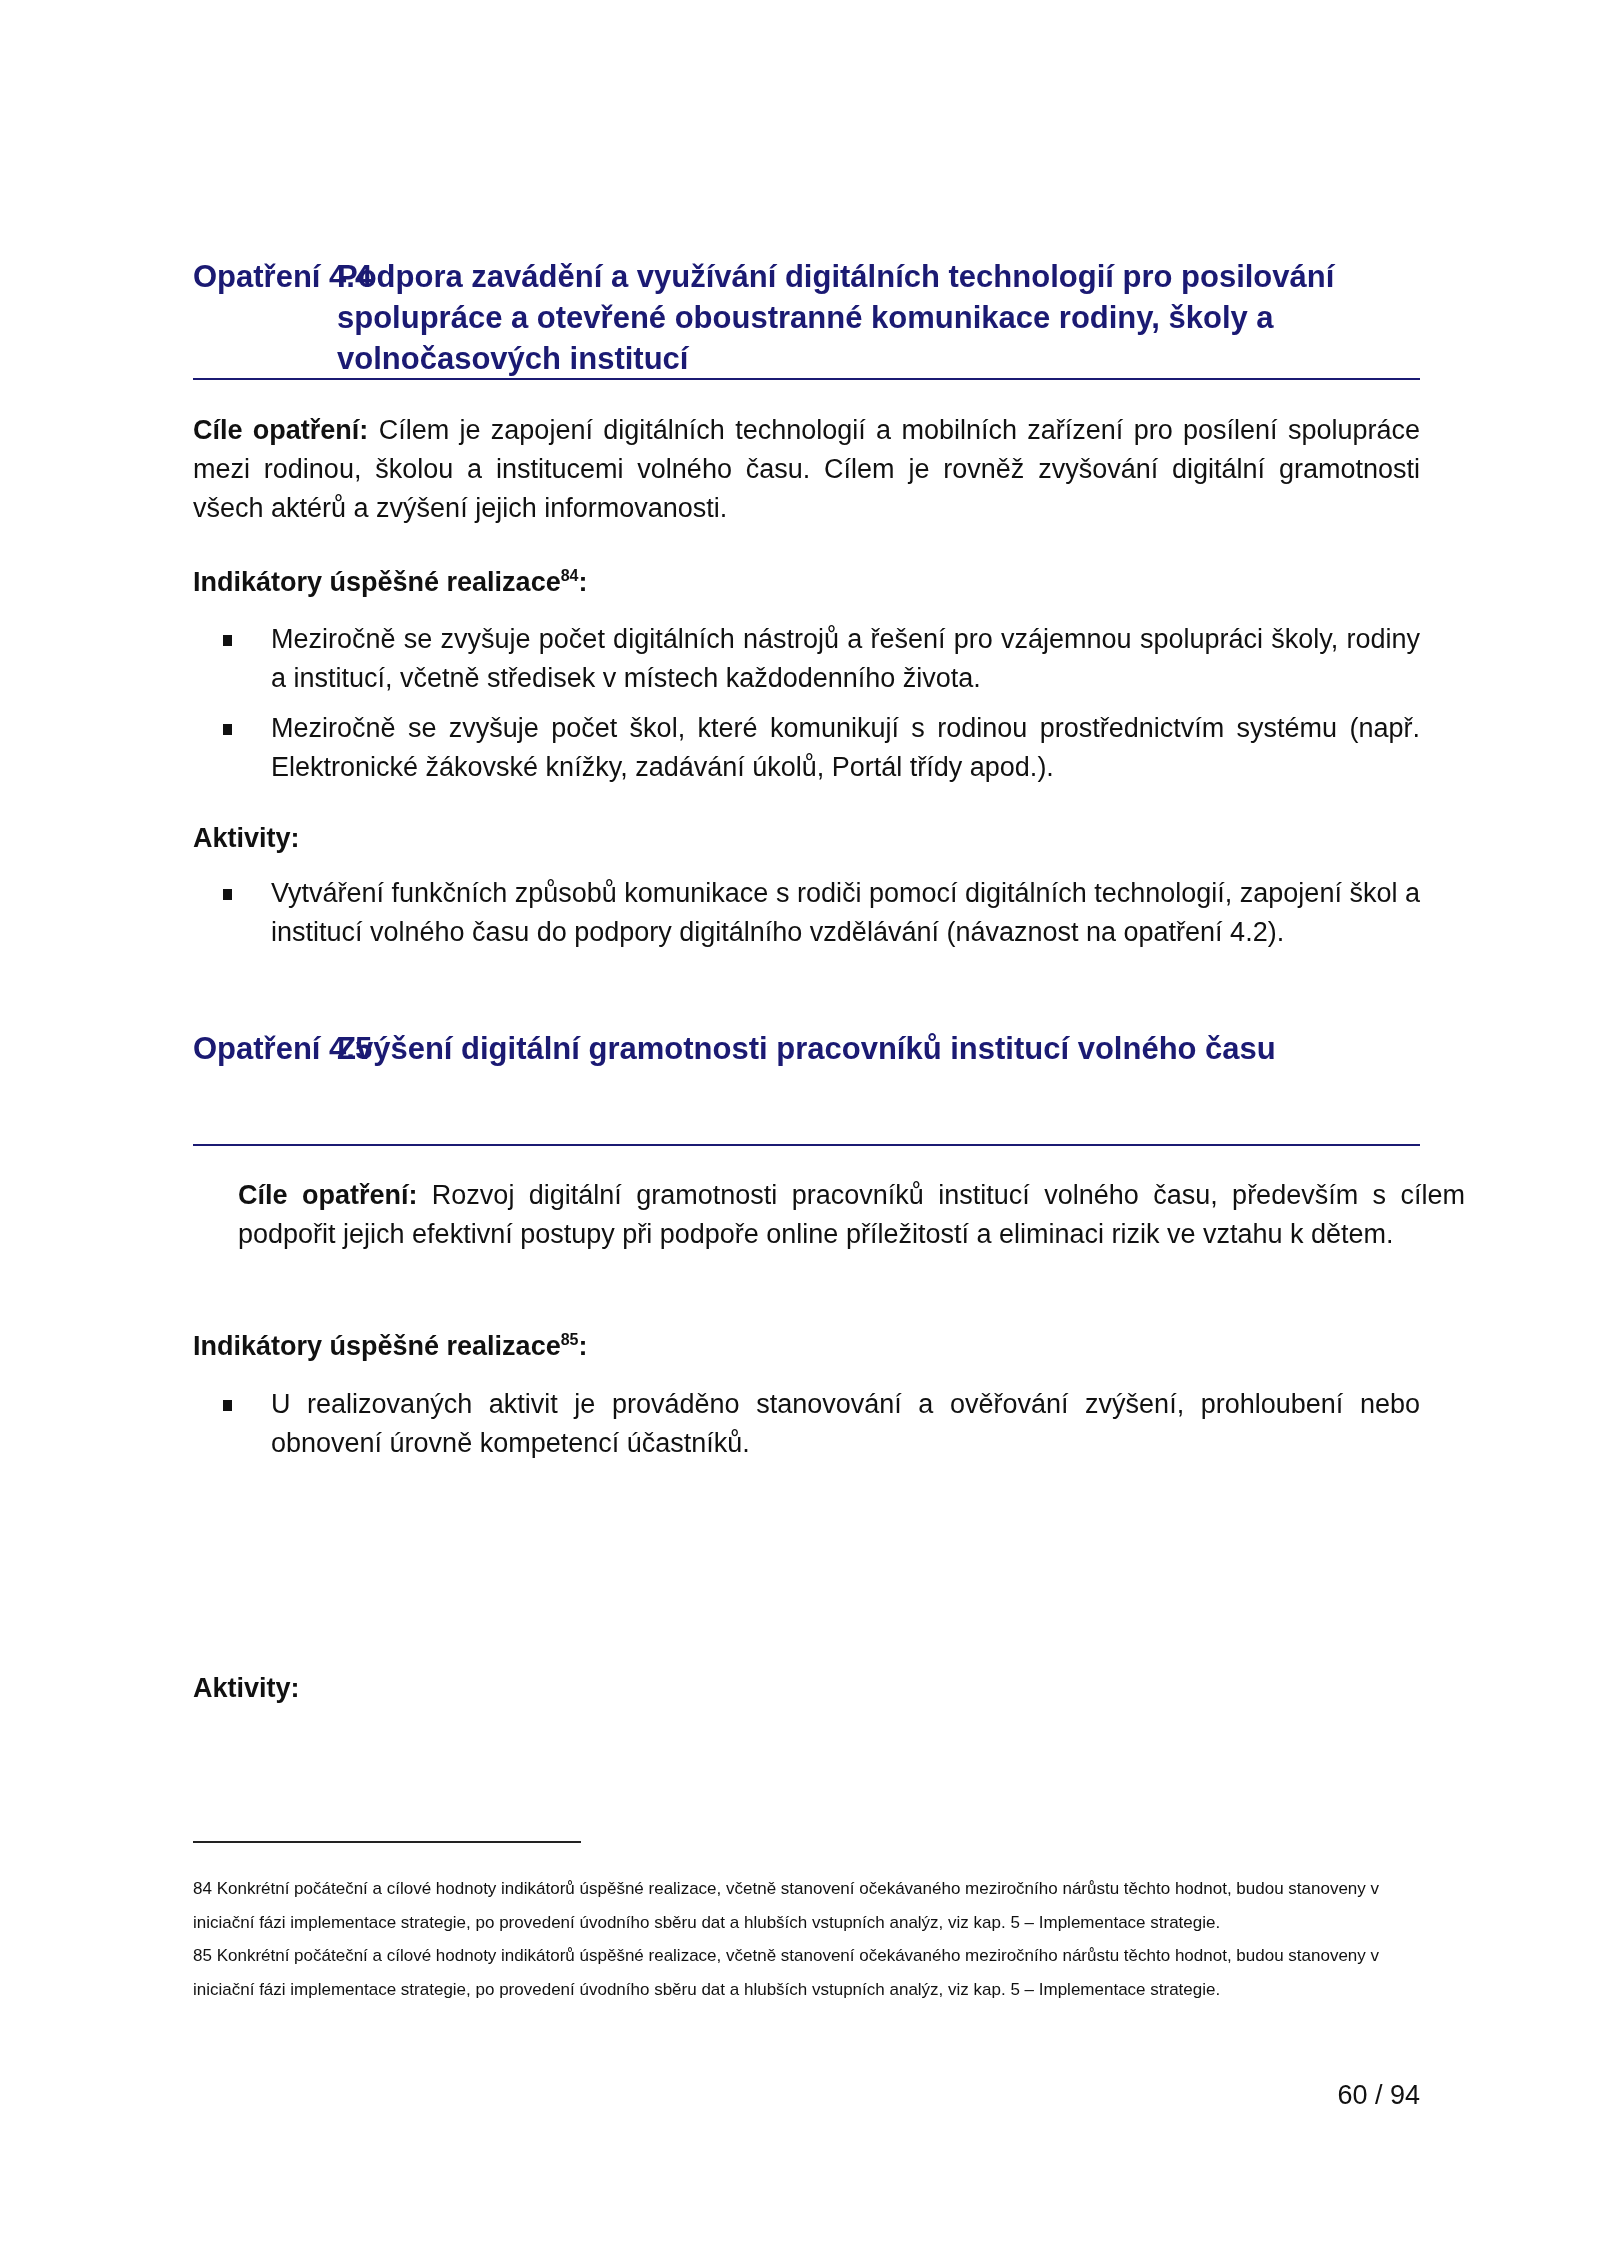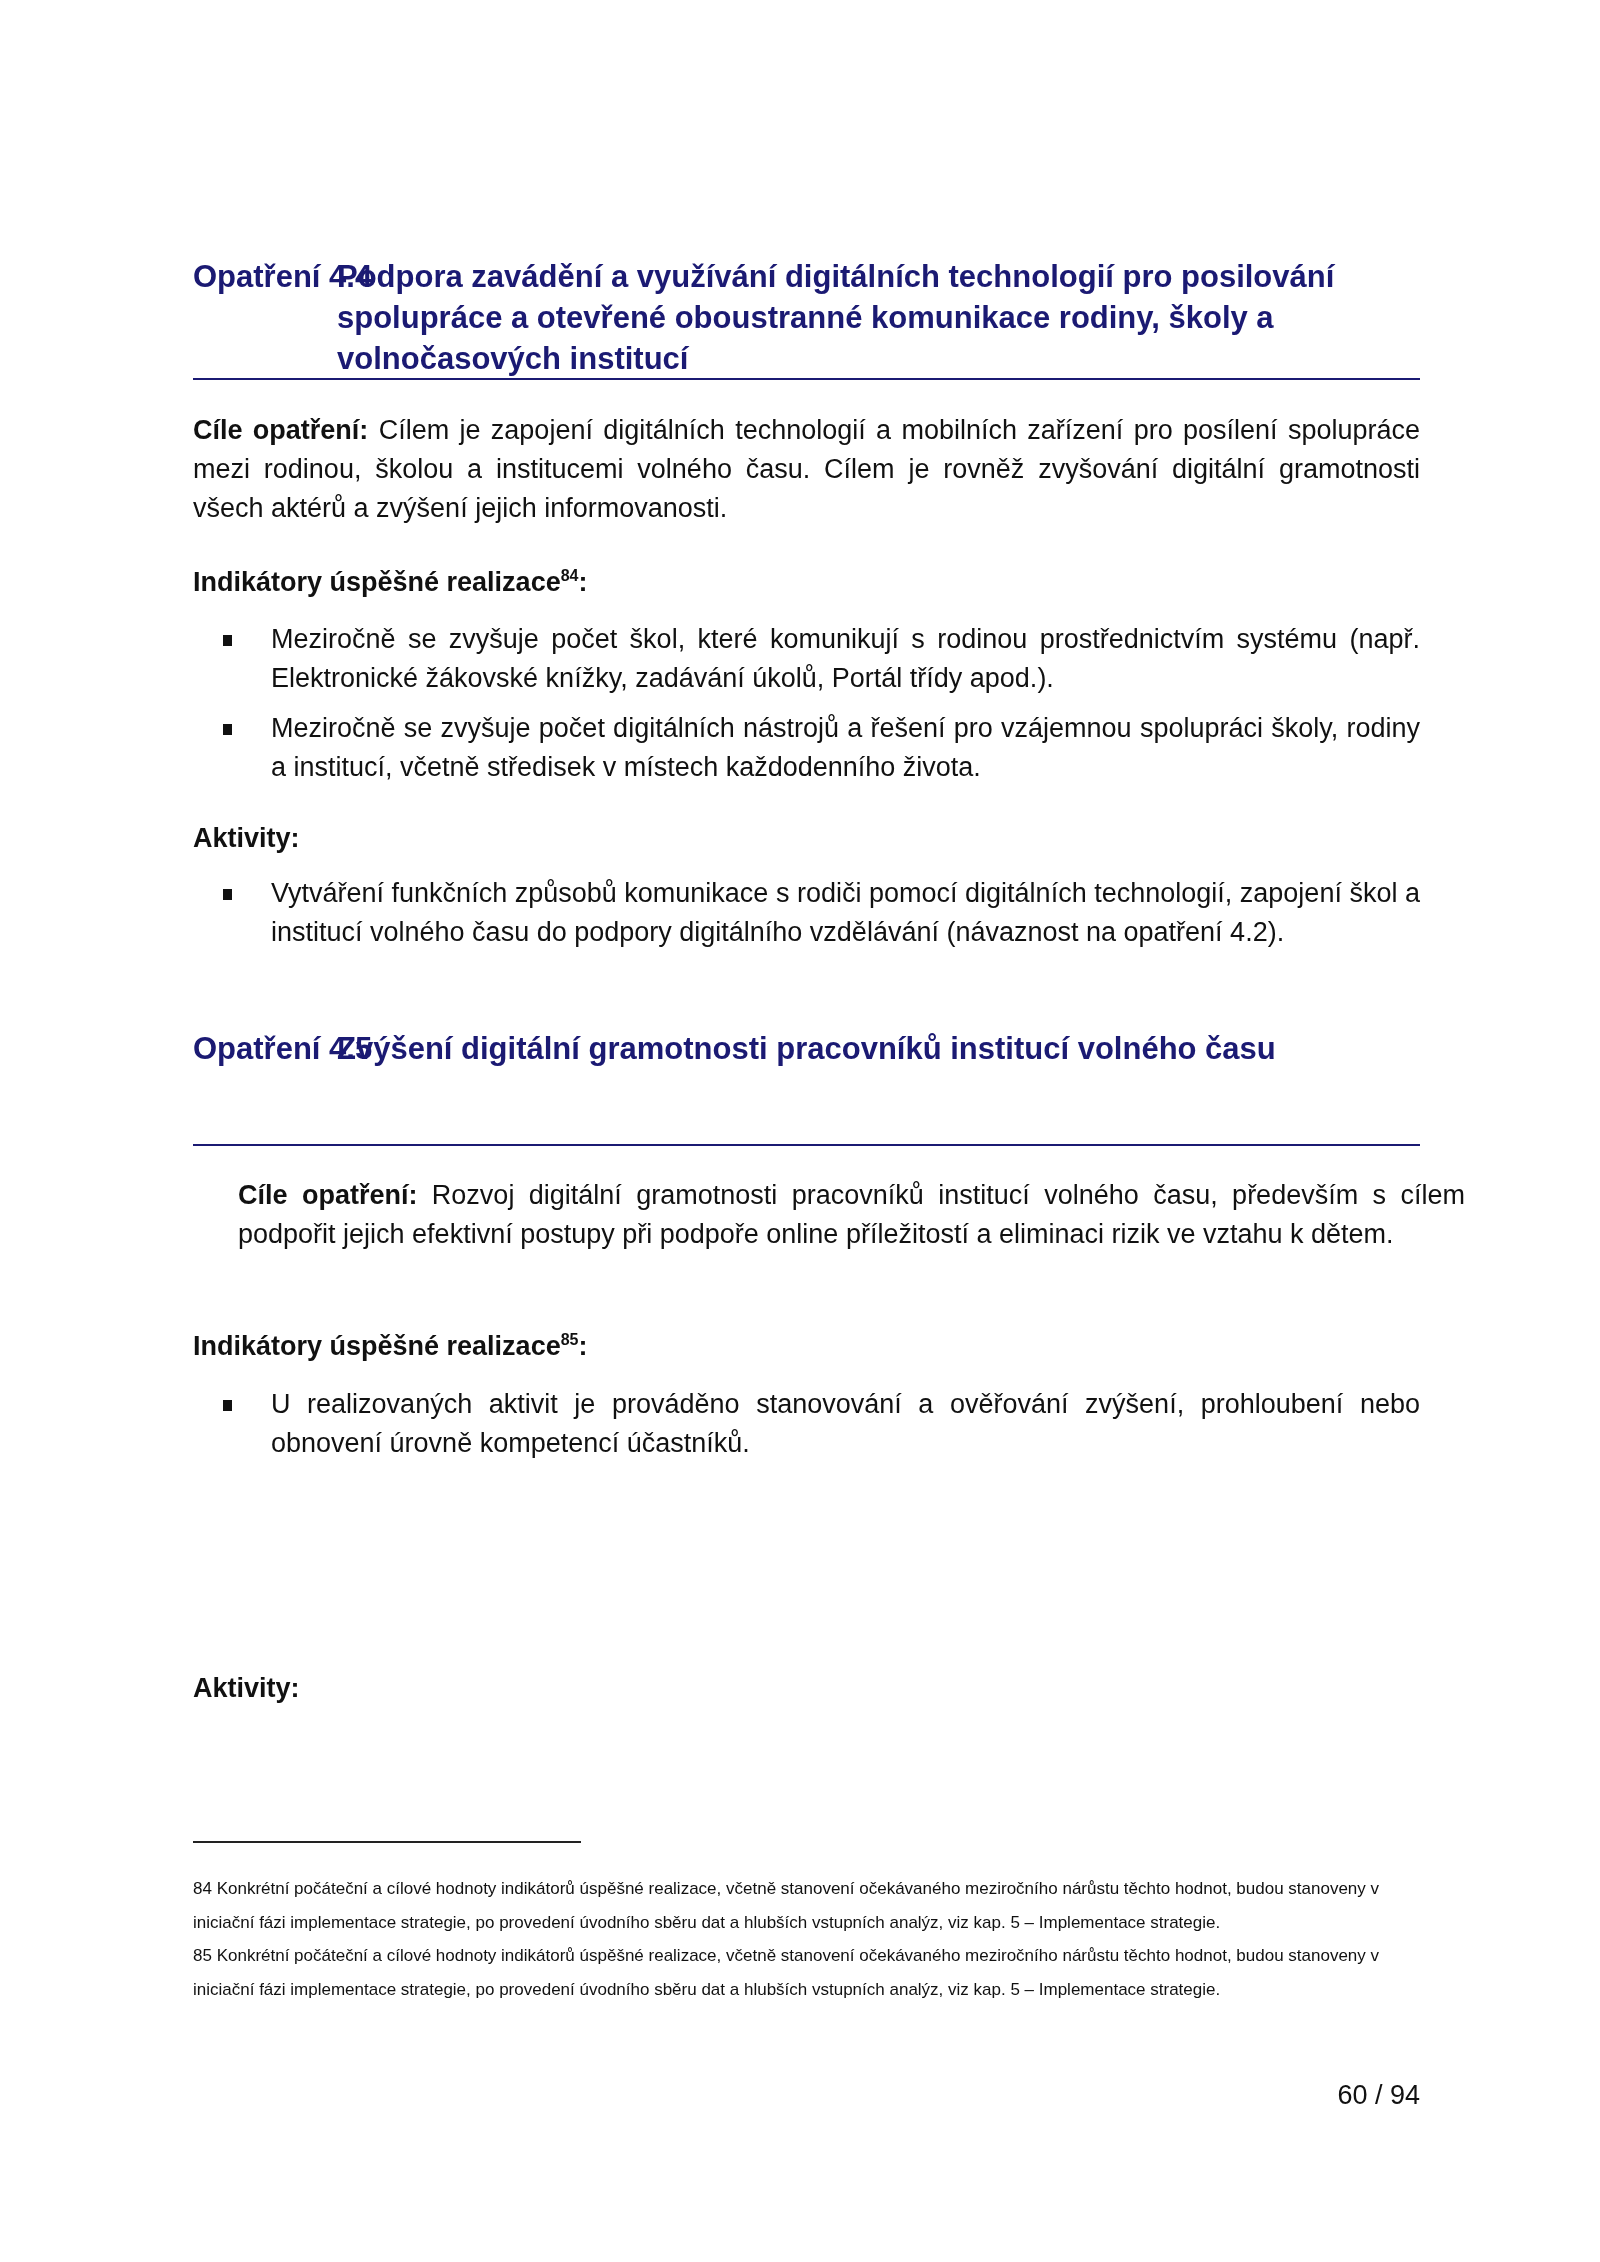--- a/index.html
+++ b/index.html
@@ -38,22 +38,22 @@
 
   <div class="para" style="top:411px;">
     <b>Cíle opatření:</b><span> Cílem je zapojení digitálních technologií a mobilních zařízení pro posílení spolupráce mezi rodinou, školou a institucemi volného času. Cílem je rovněž zvyšování digitální gramotnosti všech aktérů a zvýšení jejich informovanosti.</span>
   </div>
 
   <div class="label" style="top:563px;">
     <span>Indikátory úspěšné realizace</span><sup>84</sup><span>:</span>
   </div>
 
   <ul class="list" style="top:620px;">
+    <li><span class="bullet"></span><span>Meziročně se zvyšuje počet digitálních nástrojů a řešení pro vzájemnou spolupráci školy, rodiny a institucí, včetně středisek v místech každodenního života.</span></li>
     <li><span class="bullet"></span><span>Meziročně se zvyšuje počet škol, které komunikují s rodinou prostřednictvím systému (např. Elektronické žákovské knížky, zadávání úkolů, Portál třídy apod.).</span></li>
-    <li><span class="bullet"></span><span>Meziročně se zvyšuje počet digitálních nástrojů a řešení pro vzájemnou spolupráci školy, rodiny a institucí, včetně středisek v místech každodenního života.</span></li>
   </ul>
 
   <div class="label" style="top:819px;">Aktivity:</div>
 
   <ul class="list" style="top:874px;">
     <li><span class="bullet"></span><span>Vytváření funkčních způsobů komunikace s rodiči pomocí digitálních technologií, zapojení škol a institucí volného času do podpory digitálního vzdělávání (návaznost na opatření 4.2).</span></li>
   </ul>
 
   <div class="heading" style="top:1028px;">
     <span class="num">Opatření 4.5</span>

